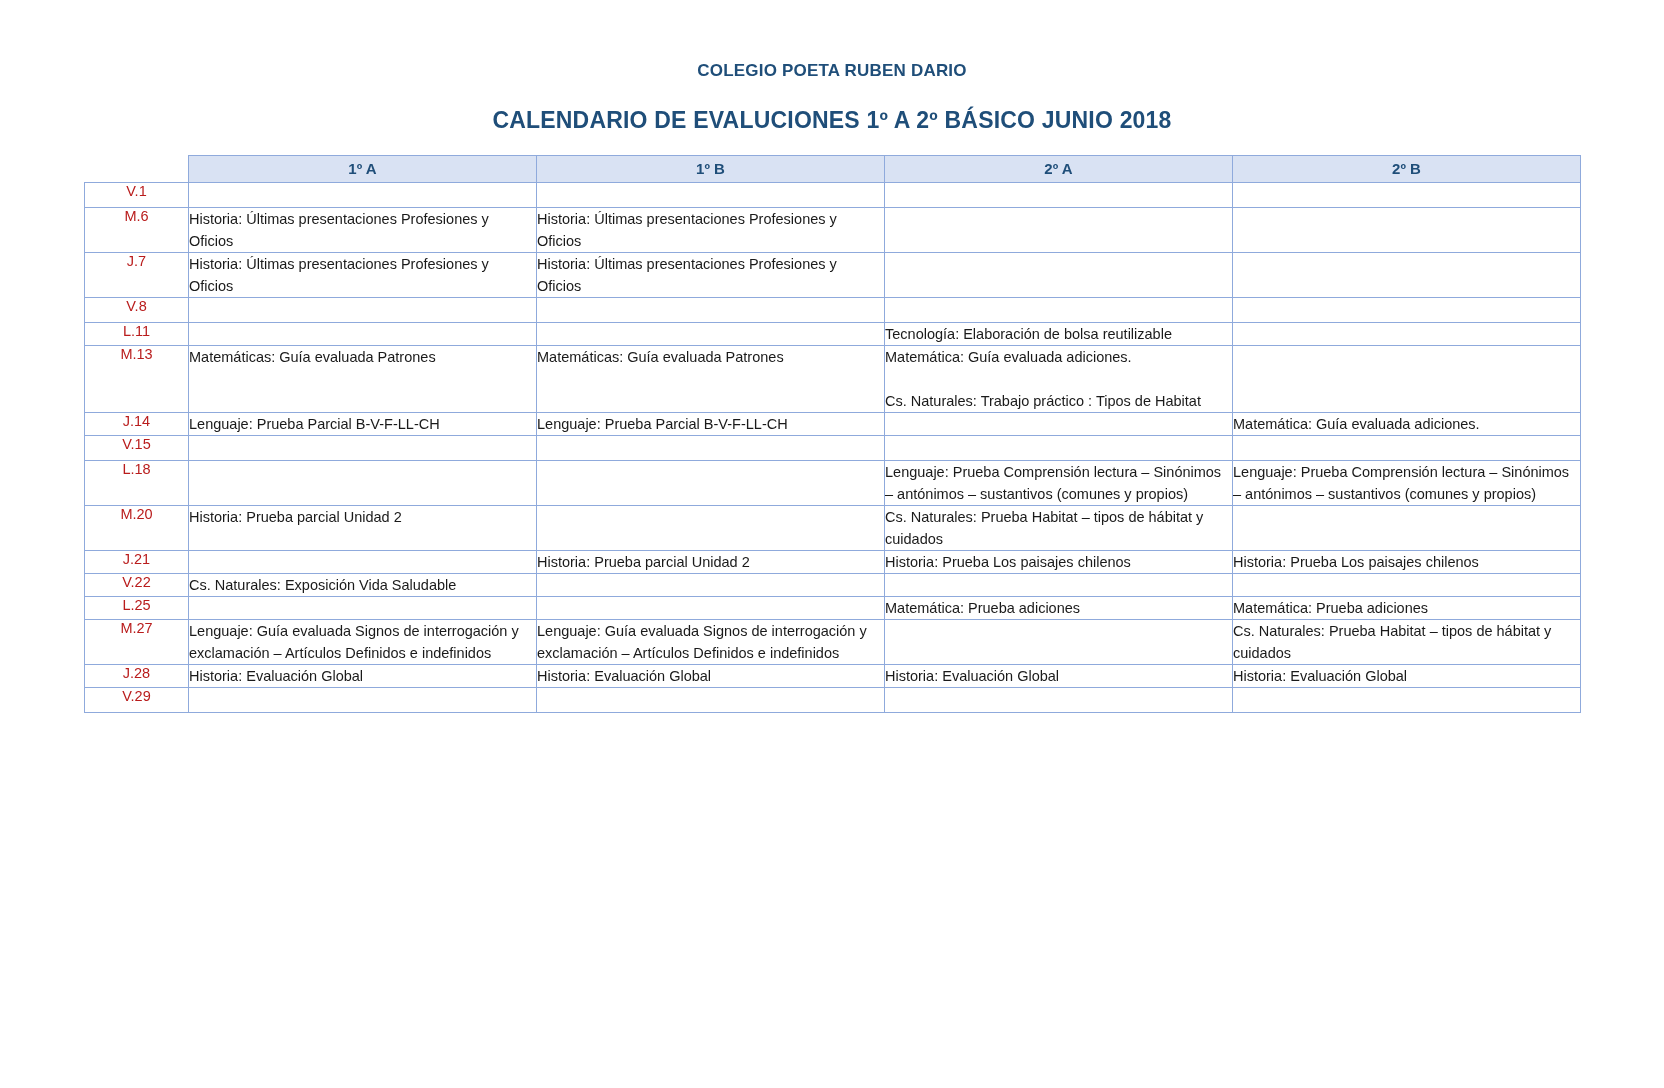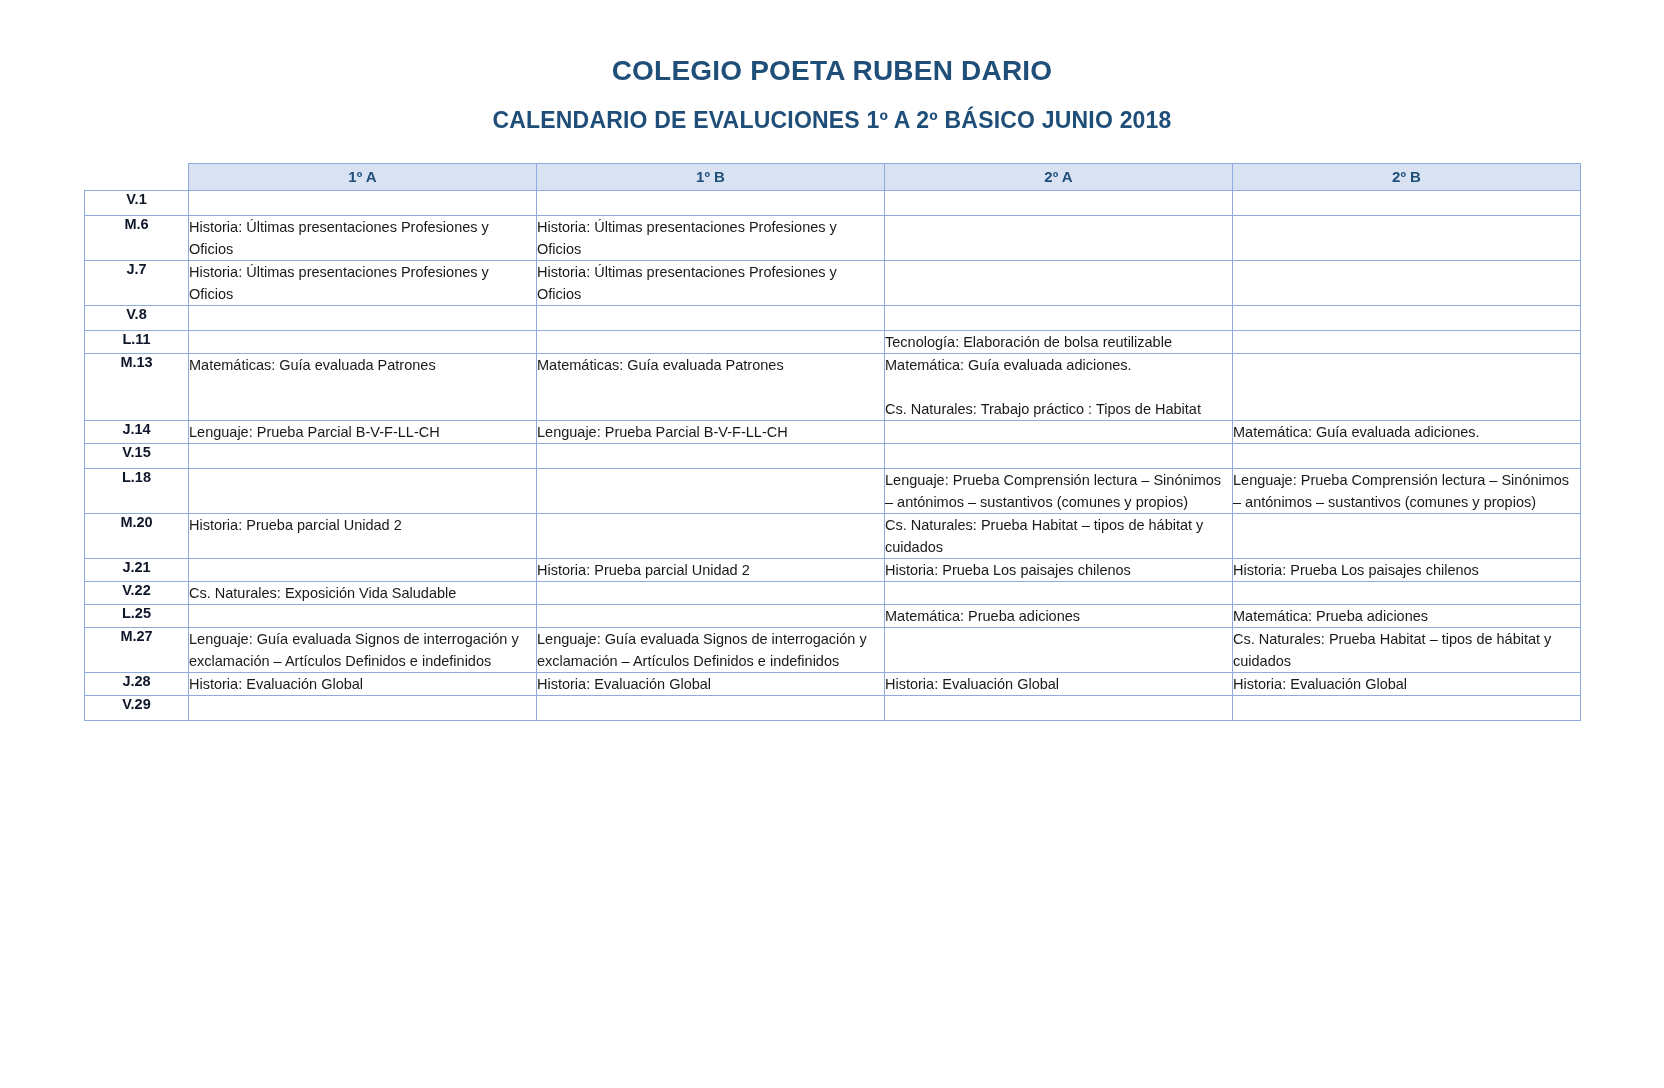--- a/index.html
+++ b/index.html
@@ -20,32 +20,32 @@
     height: 1088px;
     box-sizing: border-box;
     padding: 56px 84px 0 84px;
   }
   .title-block {
     text-align: center;
     color: #1F4E79;
     font-weight: bold;
   }
   .title-line1 {
-    font-size: 28px;
+    font-size: 17px;
     letter-spacing: 0.2px;
     line-height: 30px;
   }
   .title-line2 {
     font-size: 23px;
     letter-spacing: 0.2px;
     line-height: 30px;
     margin-top: 19px;
   }
   table.cal {
-    margin-top: 28px;
+    margin-top: 20px;
     width: 1496px;
     border-collapse: collapse;
     table-layout: fixed;
   }
   table.cal col.c-day { width: 104px; }
   table.cal col.c-col { width: 348px; }
   table.cal th, table.cal td {
     border: 1px solid #8FAADC;
     vertical-align: top;
     padding: 0;
@@ -61,22 +61,22 @@
     padding: 0 4px;
   }
   thead th.corner {
     background: #ffffff;
     border-top: none;
     border-left: none;
   }
   td.day {
     text-align: center;
     font-size: 14.5px;
-    font-weight: bold;
-    color: #0f172a;
+    font-weight: normal;
+    color: #b91c1c;
     padding-top: 5px;
   }
   td.cell {
     font-size: 14.5px;
     line-height: 22px;
     color: #1a1a1a;
     padding: 4px 7px 5px 7px;
     white-space: pre-line;
   }
   tr.r-empty td { height: 24px; }

